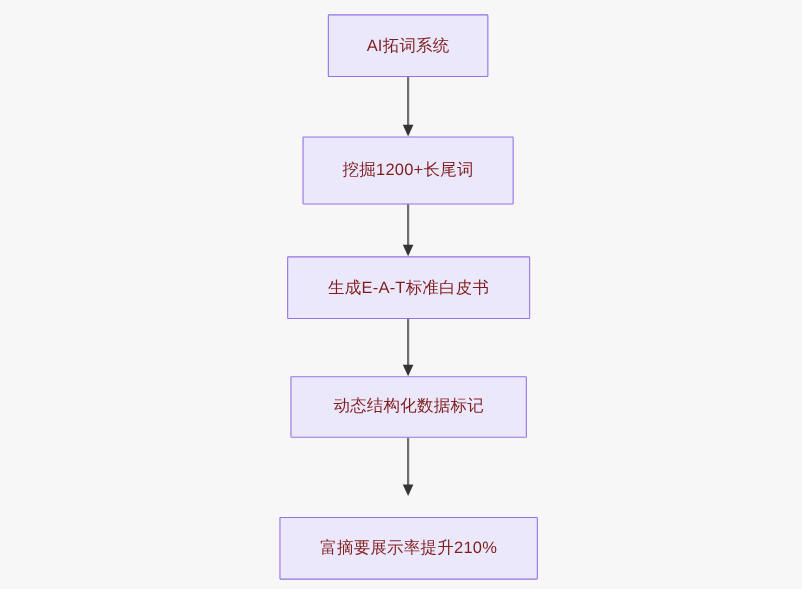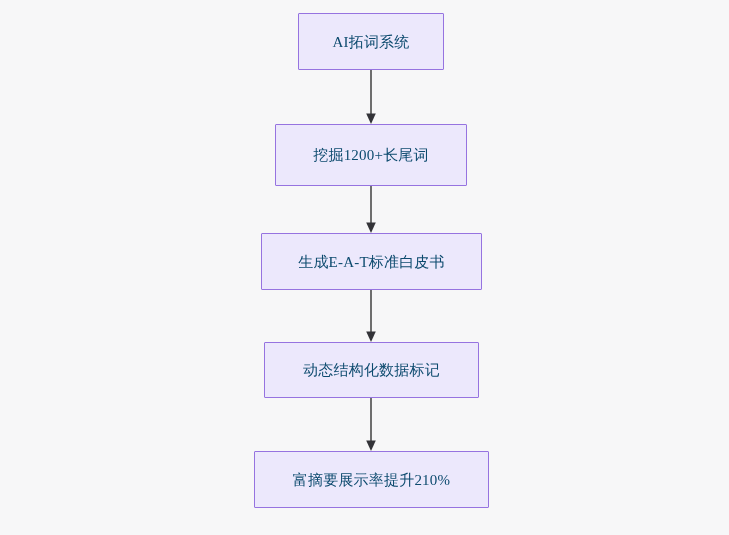--- a/index.html
+++ b/index.html
@@ -29,32 +29,31 @@
     border: 1.4px solid #9673e0;
     border-radius: 1px;
     display: flex;
     align-items: center;
     justify-content: center;
     z-index: 2;
   }
   .node-label {
     font-size: 15px;
     line-height: 1.2;
-    color: #0c4a6e;
+    color: #7f1d1d;
     letter-spacing: 0.2px;
     white-space: nowrap;
     text-align: right;
-    font-family: Liberation Serif, serif;
   }
 
   .node-1 { left: 298px; top: 13px;  width: 146px; height: 57px; }
   .node-2 { left: 275px; top: 124px; width: 192px; height: 62px; }
   .node-3 { left: 261px; top: 233px; width: 221px; height: 57px; }
   .node-4 { left: 264px; top: 342px; width: 215px; height: 56px; }
-  .node-5 { left: 254px; top: 451px; width: 235px; height: 57px; }
+  .node-5 { left: 254px; top: 470px; width: 235px; height: 57px; }
 
   
   .edge {
     position: absolute;
     left: 0;
     top: 0;
     width: 729px;
     height: 535px;
     z-index: 1;
     pointer-events: none;

